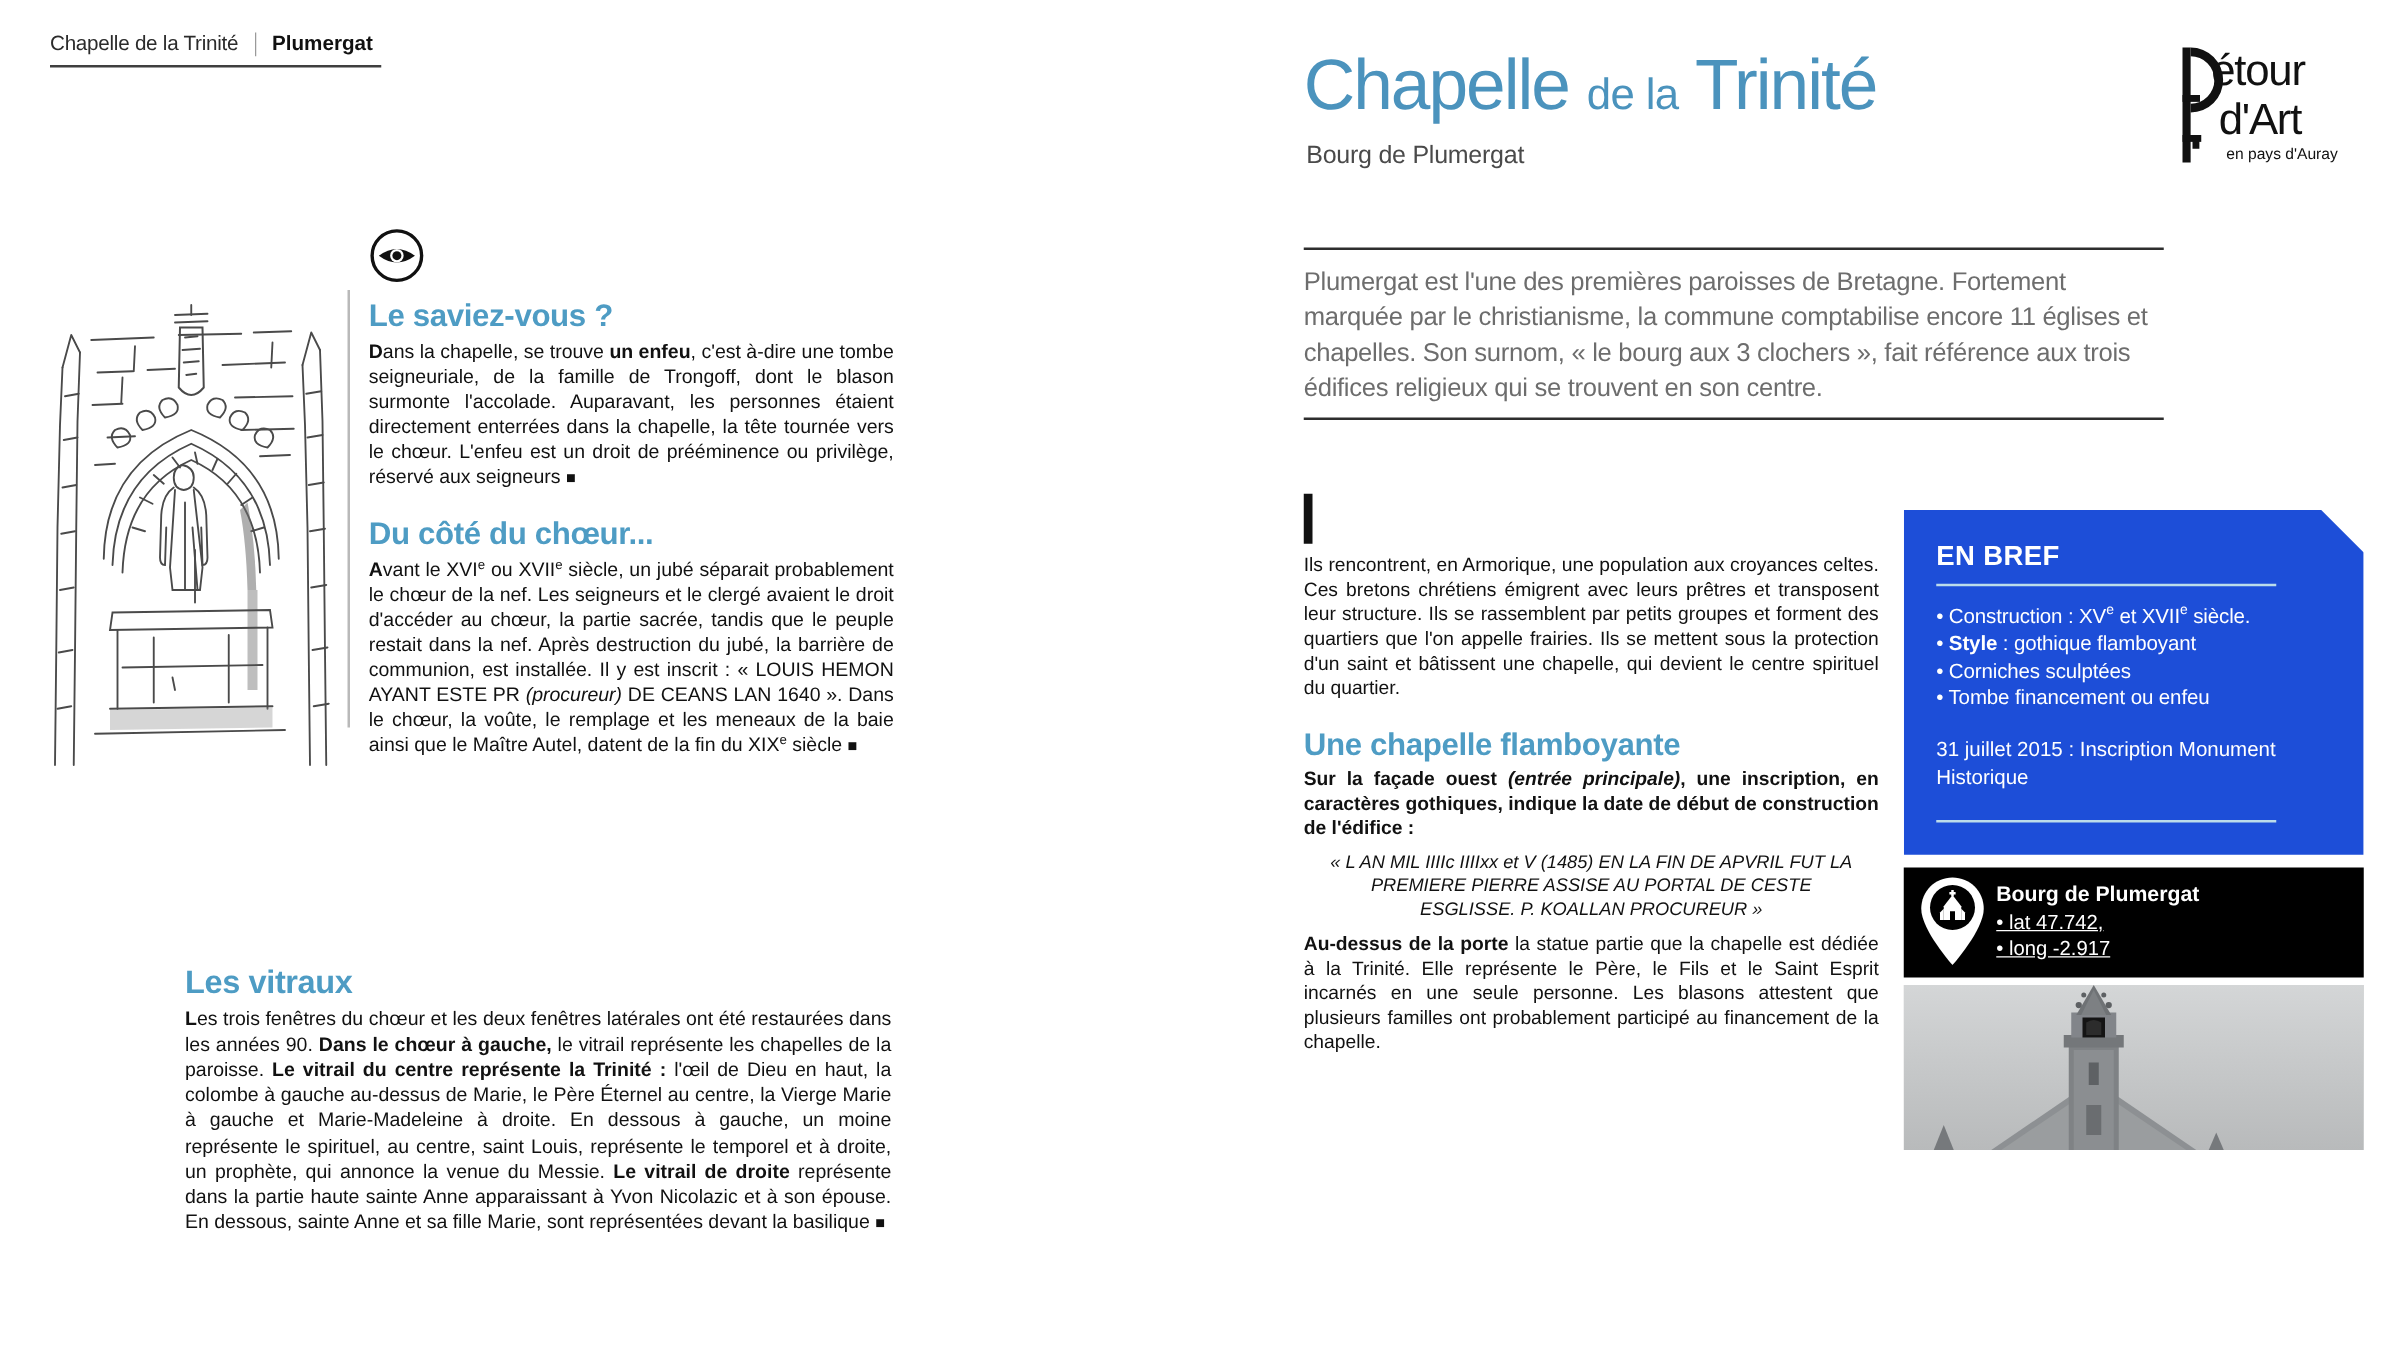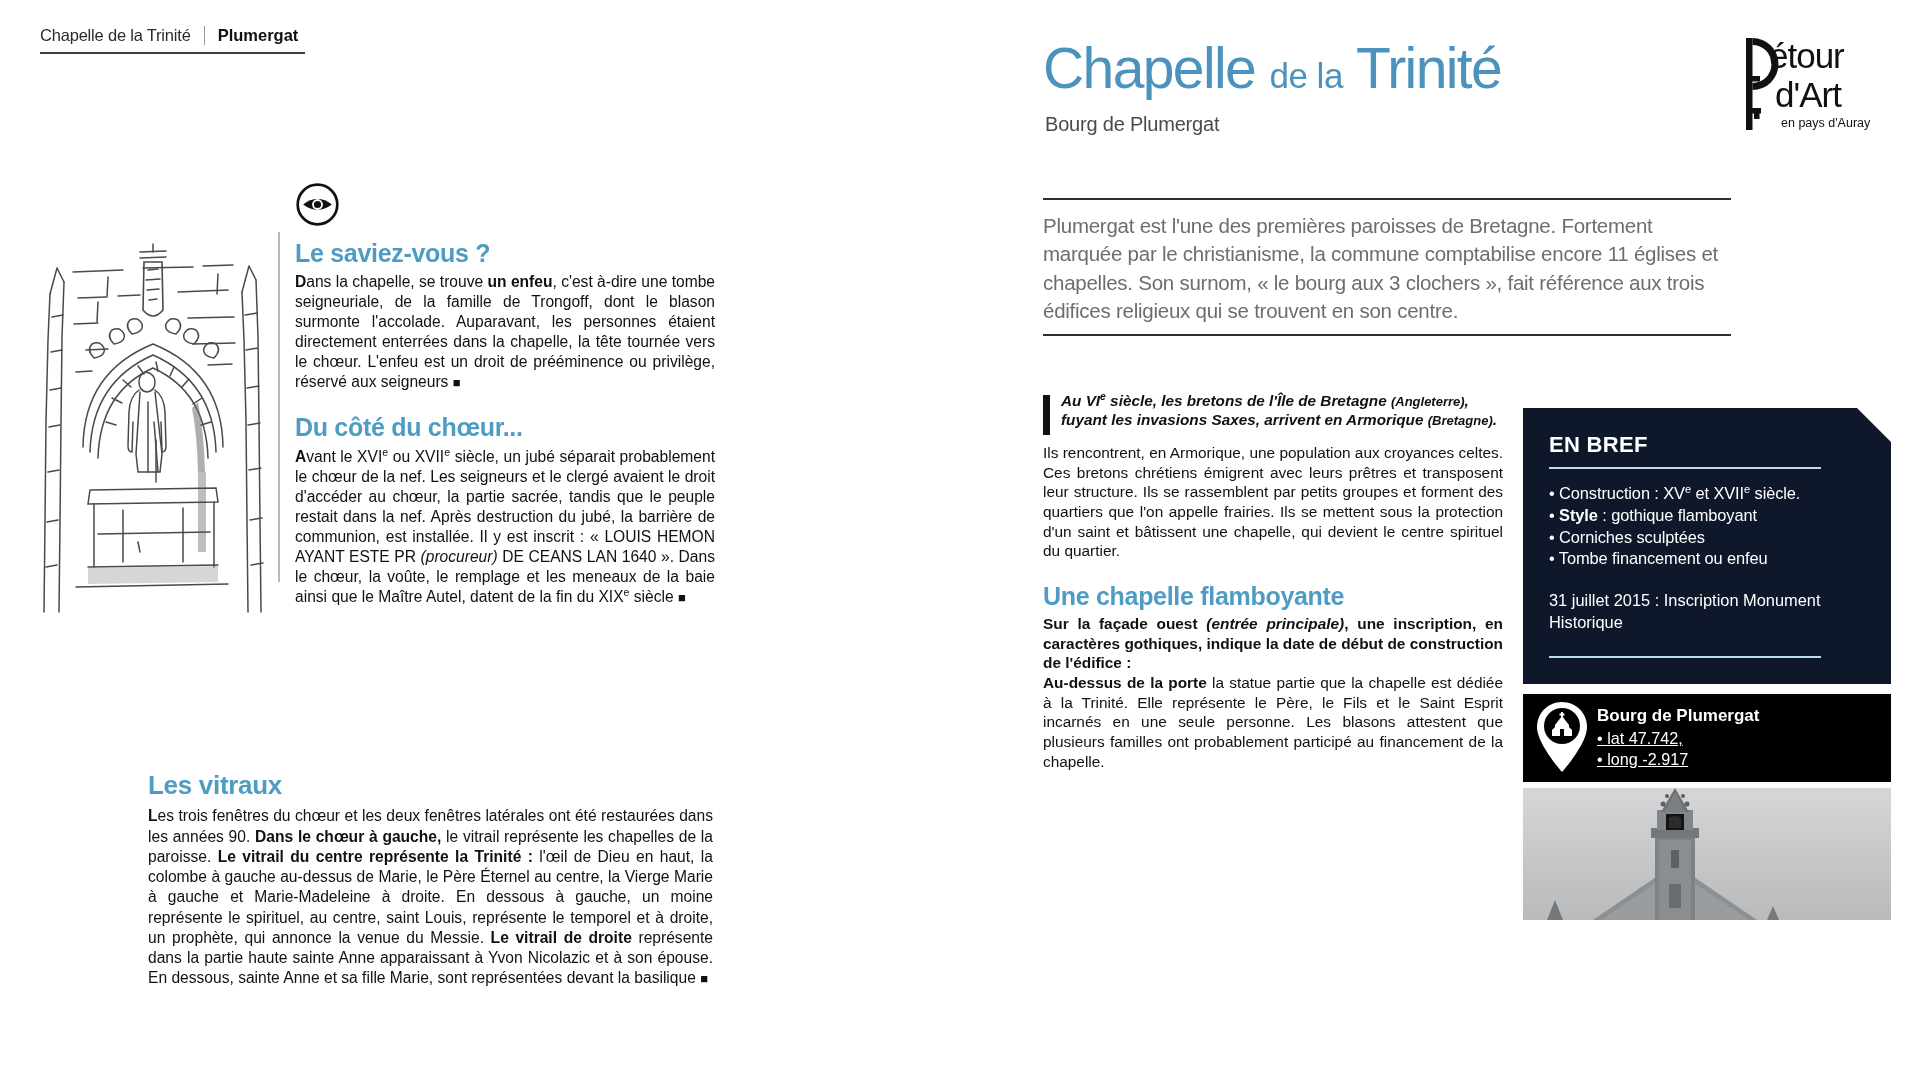--- a/index.html
+++ b/index.html
@@ -92,21 +92,21 @@
   p.body.bold{font-weight:bold;}
   .inscription{
     font-style:italic;font-size:14.6px;line-height:1.30;text-align:center;
     margin:8px 14px 8px 14px;color:#111;
   }
 
   
   .infocol{position:absolute;left:508px;top:408px;width:368px;}
 
   .enbref{
-    position:relative;background:#0f172a;color:#ffffff;
+    position:relative;background:#1d4ed8;color:#ffffff;
     padding:24px 26px 26px 26px;
     clip-path:polygon(0 0, calc(100% - 34px) 0, 100% 34px, 100% 100%, 0 100%);
     min-height:212px;
   }
   .enbref h3{
     margin:0 0 9px 0;font-size:22px;font-weight:bold;letter-spacing:0.3px;
   }
   .enbref .divider{height:2px;background:#bcdcea;margin:0 0 14px 0;width:272px;}
   .enbref ul{list-style:none;margin:0;padding:0;}
   .enbref li{font-size:16.4px;line-height:1.33;letter-spacing:-0.1px;}
@@ -251,27 +251,27 @@
       </svg>
     </div>
 
     <div class="rule top"></div>
     <div class="intro">Plumergat est l'une des premières paroisses de Bretagne. Fortement marquée par le christianisme, la commune comptabilise encore 11 églises et chapelles. Son surnom, « le bourg aux 3 clochers », fait référence aux trois édifices religieux qui se trouvent en son centre.</div>
     <div class="rule bottom"></div>
 
     <div class="article">
       <div class="pullquote">
         <div class="pullbar"></div>
-        <div class="pulltext"><span>Au VI</span><sup>e</sup><span> siècle, les bretons de l'Île de Bretagne </span><span class="paren">(Angleterre)</span><span>, fuyant les invasions Saxes, arrivent en Armorique </span><span class="paren">(Bretagne)</span><span>.</span></div>
       </div>
 
       <p class="body">Ils rencontrent, en Armorique, une population aux croyances celtes. Ces bretons chrétiens émigrent avec leurs prêtres et transposent leur structure. Ils se rassemblent par petits groupes et forment des quartiers que l'on appelle frairies. Ils se mettent sous la protection d'un saint et bâtissent une chapelle, qui devient le centre spirituel du quartier.</p>
 
       <h2 class="sec">Une chapelle flamboyante</h2>
       <p class="body bold"><span>Sur la façade ouest </span><i>(entrée principale)</i><span>, une inscription, en caractères gothiques, indique la date de début de construction de l'édifice :</span></p>
+      <div class="inscription">« L AN MIL IIIIc IIIIxx et V (1485) EN LA FIN DE APVRIL FUT LA PREMIERE PIERRE ASSISE AU PORTAL DE CESTE ESGLISSE. P. KOALLAN PROCUREUR »</div>
       <p class="body"><b>Au-dessus de la porte</b><span> la statue partie que la chapelle est dédiée à la Trinité. Elle représente le Père, le Fils et le Saint Esprit incarnés en une seule personne. Les blasons attestent que plusieurs familles ont probablement participé au financement de la chapelle.</span></p>
     </div>
 
     <div class="infocol">
 
       <div class="enbref">
         <h3>EN BREF</h3>
         <div class="divider"></div>
         <ul>
           <li><span>• Construction : XV</span><sup>e</sup><span> et XVII</span><sup>e</sup><span> siècle.</span></li>

